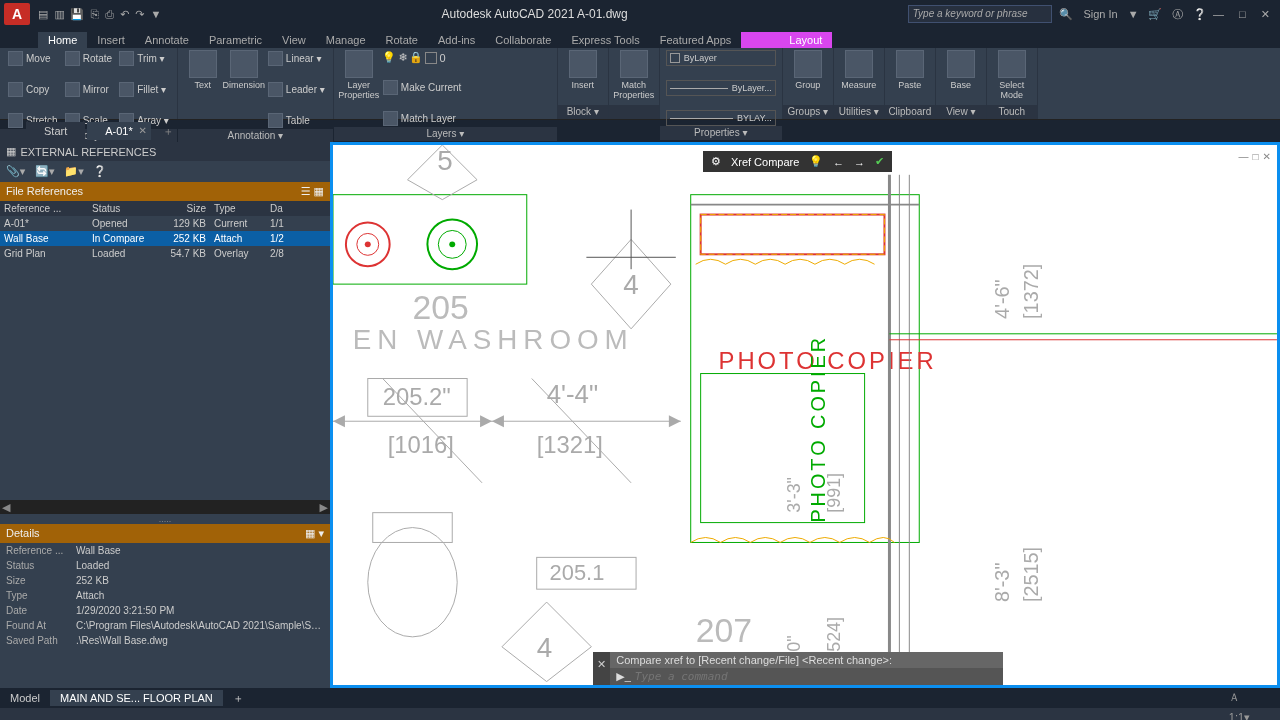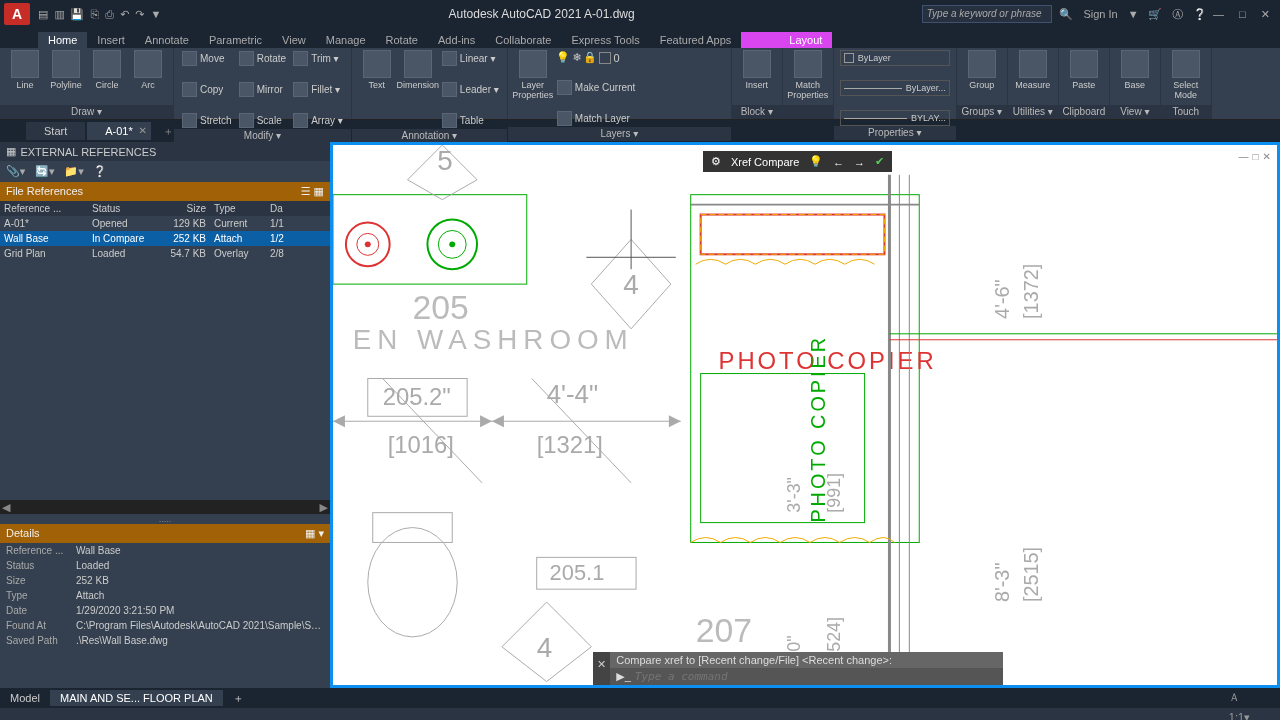--- a/index.html
+++ b/index.html
@@ -2,21 +2,21 @@
 <html><head>
 <meta charset="utf-8">
 <style>
 * { margin:0; padding:0; box-sizing:border-box; font-family:"Segoe UI",Arial,sans-serif; }
 body { background:#2b3442; width:1280px; height:720px; overflow:hidden; font-size:11px; color:#ccc; }
 .titlebar { height:28px; background:#1b2431; display:flex; align-items:center; padding:0 4px; }
 .titlebar .logo { width:26px; height:22px; background:#c62d26; color:#fff; font-weight:bold; font-size:14px; text-align:center; line-height:22px; border-radius:2px; }
 .titlebar .qat { display:flex; gap:6px; margin-left:8px; }
 .titlebar .qat span { color:#aaa; cursor:pointer; }
 .titlebar .title { flex:1; text-align:center; color:#ddd; font-size:12px; }
-.titlebar .search { width:130px; height:18px; background:#27303f; border:1px solid #405070; padding:0 4px; color:#aaa; font-style:italic; font-size:10px; line-height:16px; }
+.titlebar .search { width:144px; height:18px; background:#27303f; border:1px solid #405070; padding:0 4px; color:#aaa; font-style:italic; font-size:10px; line-height:16px; }
 .titlebar .right { display:flex; gap:10px; align-items:center; margin-left:8px; }
 .titlebar .right span { color:#aaa; }
 .winbtns span { color:#aaa; padding:0 6px; cursor:pointer; }
 
 .tabs { height:20px; background:#1b2431; display:flex; align-items:flex-end; padding-left:38px; }
 .tabs .tab { padding:2px 10px; color:#aaa; font-size:11px; cursor:pointer; }
 .tabs .tab.active { background:#34404f; color:#fff; }
 .tabs .tab.layout { background:#d946ef; color:#fff;padding-left:48px; }
 
 .ribbon { height:72px; background:#34404f; display:flex; border-bottom:1px solid #222; }
@@ -124,41 +124,20 @@
   <div class="tab">Add-ins</div>
   <div class="tab">Collaborate</div>
   <div class="tab">Express Tools</div>
   <div class="tab">Featured Apps</div>
   <div class="tab layout">Layout</div>
 </div>
 
 <div class="ribbon">
   <div class="group">
     <div class="btns">
-      <div class="bigbtn">
-          <div class="ic"></div>
-          <span>Line</span>
-        </div>
-      <div class="bigbtn">
-          <div class="ic"></div>
-          <span>Polyline</span>
-        </div>
-      <div class="bigbtn">
-          <div class="ic"></div>
-          <span>Circle</span>
-        </div>
-      <div class="bigbtn">
-          <div class="ic"></div>
-          <span>Arc</span>
-        </div>
-    </div>
-    <div class="glabel">Draw ▾</div>
-  </div>
-  <div class="group">
-    <div class="btns">
       <div class="col">
           <div class="smbtn">Move</div>
           <div class="smbtn">Copy</div>
           <div class="smbtn">Stretch</div>
         </div>
       <div class="col">
           <div class="smbtn">Rotate</div>
           <div class="smbtn">Mirror</div>
           <div class="smbtn">Scale</div>
         </div>

